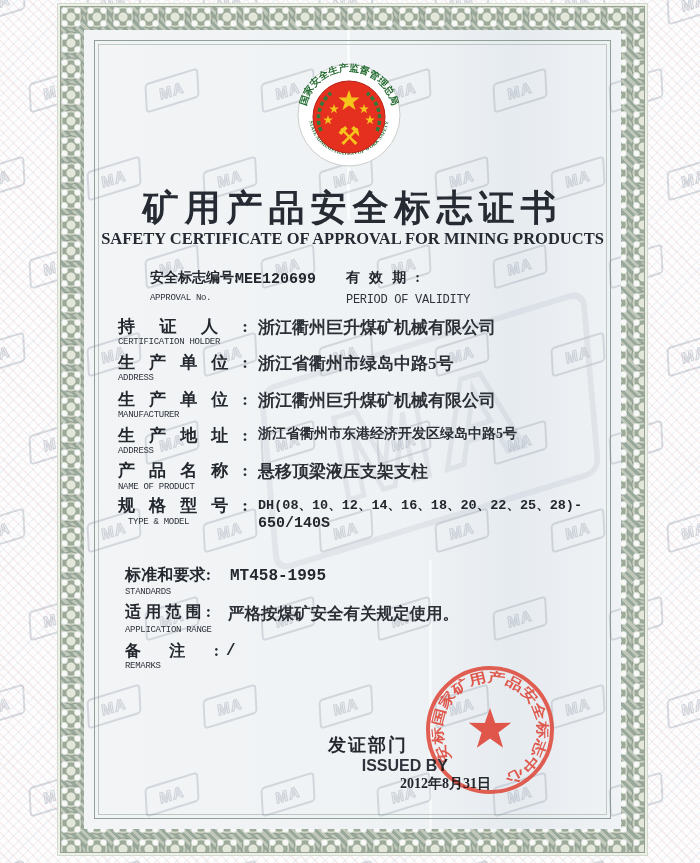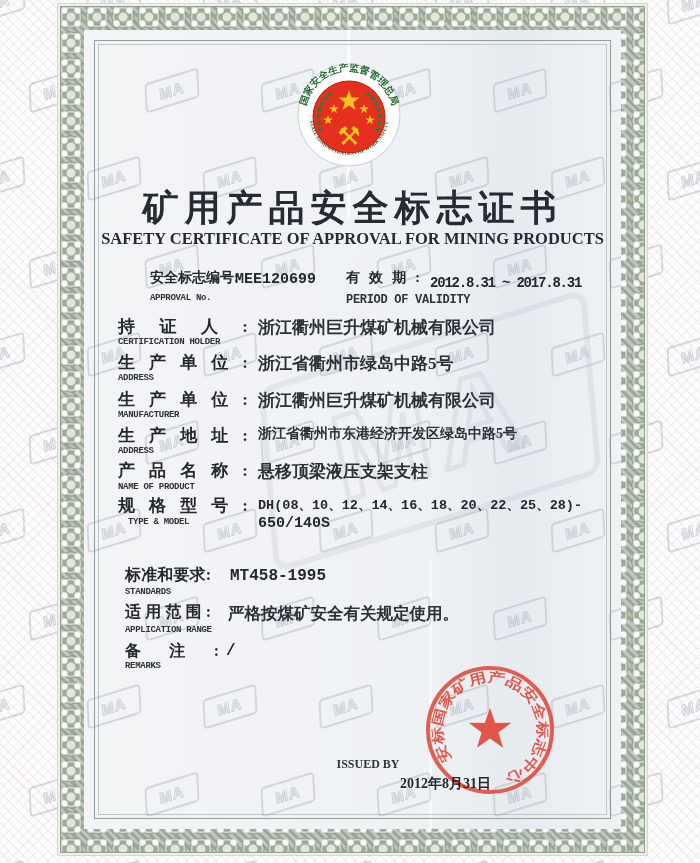--- a/index.html
+++ b/index.html
@@ -30,21 +30,21 @@
     transform:rotate(-17deg) skewX(-14deg);display:flex;align-items:center;justify-content:center;}
   .wm span{font-family:"Liberation Sans",sans-serif;font-weight:bold;font-size:15px;letter-spacing:1px;
     color:transparent;-webkit-text-stroke:1.2px rgba(138,149,163,.6);transform:skewX(7deg);}
   .wm-big{position:absolute;left:175px;top:310px;width:330px;height:170px;border:6px solid rgba(148,159,175,.28);border-radius:16px;
     transform:rotate(-17deg) skewX(-12deg);display:flex;align-items:center;justify-content:center;}
   .wm-big span{font-family:"Liberation Sans",sans-serif;font-weight:bold;font-size:120px;letter-spacing:8px;
     color:transparent;-webkit-text-stroke:5px rgba(148,159,175,.30);transform:skewX(6deg);}
   .zh{font-weight:700;color:#23272e;}
   .kai{font-weight:600;color:#2b2f36;}
   .mono{font-family:"Liberation Mono",monospace;font-weight:700;color:#23272e;}
-  .sub{position:absolute;font-family:"Liberation Mono",monospace;font-weight:700;font-size:9px;letter-spacing:-.3px;color:#2e323a;white-space:nowrap;}
+  .sub{position:absolute;font-family:"Liberation Mono",monospace;font-weight:400;font-size:9px;letter-spacing:-.3px;color:#2e323a;white-space:nowrap;}
   .abs{position:absolute;white-space:nowrap;}
   .jlabel{display:inline-block;text-align:justify;text-align-last:justify;}
   .titlewrap{position:absolute;left:84px;top:0;width:537px;text-align:center;}
   .cert-title{position:absolute;left:0;top:184px;width:100%;font-size:36px;font-weight:700;letter-spacing:6px;color:#262b33;}
   .cert-subtitle{position:absolute;left:0;top:229px;width:100%;font-size:16.5px;font-weight:700;letter-spacing:0;color:#262b33;}
   .statement{position:absolute;left:104px;top:686px;width:504px;font-size:13.5px;line-height:15px;font-weight:700;color:#23272e;text-indent:34px;letter-spacing:.5px;}
   .stamp{position:absolute;left:424px;top:664px;width:132px;height:132px;z-index:5;mix-blend-mode:multiply;opacity:.92;}
   .emblem{position:absolute;left:295px;top:61px;width:108px;height:108px;z-index:5;}
 </style>
 </head>
@@ -427,21 +427,20 @@
       <div class="cert-title">矿用产品安全标志证书</div>
       <div class="cert-subtitle">SAFETY CERTIFICATE OF APPROVAL FOR MINING PRODUCTS</div>
     </div>
 
     <div class="abs zh" style="left:150px;top:269px;font-size:14px;">安全标志编号:</div>
     <div class="sub" style="left:150px;top:293px;">APPROVAL No.</div>
     <div class="abs mono" style="left:235px;top:271px;font-size:15px;">MEE120699</div>
 
     <div class="abs zh" style="left:346px;top:269px;font-size:14px;"><span class="jlabel" style="width:74px;">有效期:</span></div>
     <div class="sub" style="left:346px;top:293px;font-size:12px;">PERIOD OF VALIDITY</div>
-    <div class="abs mono" style="left:430px;top:275px;font-size:14px;letter-spacing:-1.2px;">2012.8.31 ~ 2017.8.31</div>
 
     <div>
       <div class="abs zh" style="left:118px;top:315px;font-size:17px;"><span class="jlabel" style="width:130px;">持证人:</span></div>
       <div class="sub" style="left:118px;top:337px;">CERTIFICATION HOLDER</div>
       <div class="abs kai" style="left:258px;top:316px;font-size:17px;">浙江衢州巨升煤矿机械有限公司</div>
     </div>
     <div>
       <div class="abs zh" style="left:118px;top:351px;font-size:17px;"><span class="jlabel" style="width:130px;">生产单位:</span></div>
       <div class="sub" style="left:118px;top:373px;">ADDRESS</div>
       <div class="abs kai" style="left:258px;top:352px;font-size:17px;">浙江省衢州市绿岛中路5号</div>
@@ -478,21 +477,22 @@
       <div class="sub" style="left:125px;top:625px;">APPLICATION RANGE</div>
       <div class="abs kai" style="left:228px;top:603px;font-size:16.5px;">严格按煤矿安全有关规定使用。</div>
     </div>
     <div>
       <div class="abs zh" style="left:125px;top:641px;font-size:16px;"><span class="jlabel" style="width:94px;">备注:</span></div>
       <div class="sub" style="left:125px;top:661px;text-align:center;">REMARKS</div>
       <div class="abs mono" style="left:226px;top:642px;font-size:16px;">/</div>
     </div>
 
 
-    <div class="abs" style="left:288px;top:757px;width:160px;text-align:center;font-family:Liberation Serif, serif;font-weight:700;font-size:12px;color:#2e323a;">ISSUED BY</div>
+    <div class="abs zh" style="left:288px;top:733px;width:160px;text-align:center;font-size:18px;letter-spacing:2px;">发证部门</div>
+    <div class="abs" style="left:288px;top:757px;width:160px;text-align:right;font-family:Liberation Sans, sans-serif;font-weight:700;font-size:16px;color:#2e323a;">ISSUED BY</div>
     <div class="abs zh" style="left:400px;top:775px;font-size:14px;">2012年8月31日</div>
 
     <svg class="stamp" viewBox="0 0 132 132">
       <defs>
         <path id="sRing" d="M 66,66 m -48,0 a 48,48 0 1,1 96,0 a 48,48 0 1,1 -96,0"></path>
       </defs>
       <circle cx="66" cy="66" r="62" fill="none" stroke="#dd3a2b" stroke-width="4" opacity=".88"></circle>
       <g transform="rotate(-42 66 66)" opacity=".9">
         <text font-size="13.5" font-weight="bold" fill="#dd3a2b" font-family="'Liberation Serif',serif">
           <textPath href="#sRing" startOffset="4" textLength="242" lengthAdjust="spacingAndGlyphs">安标国家矿用产品安全标志中心</textPath>

